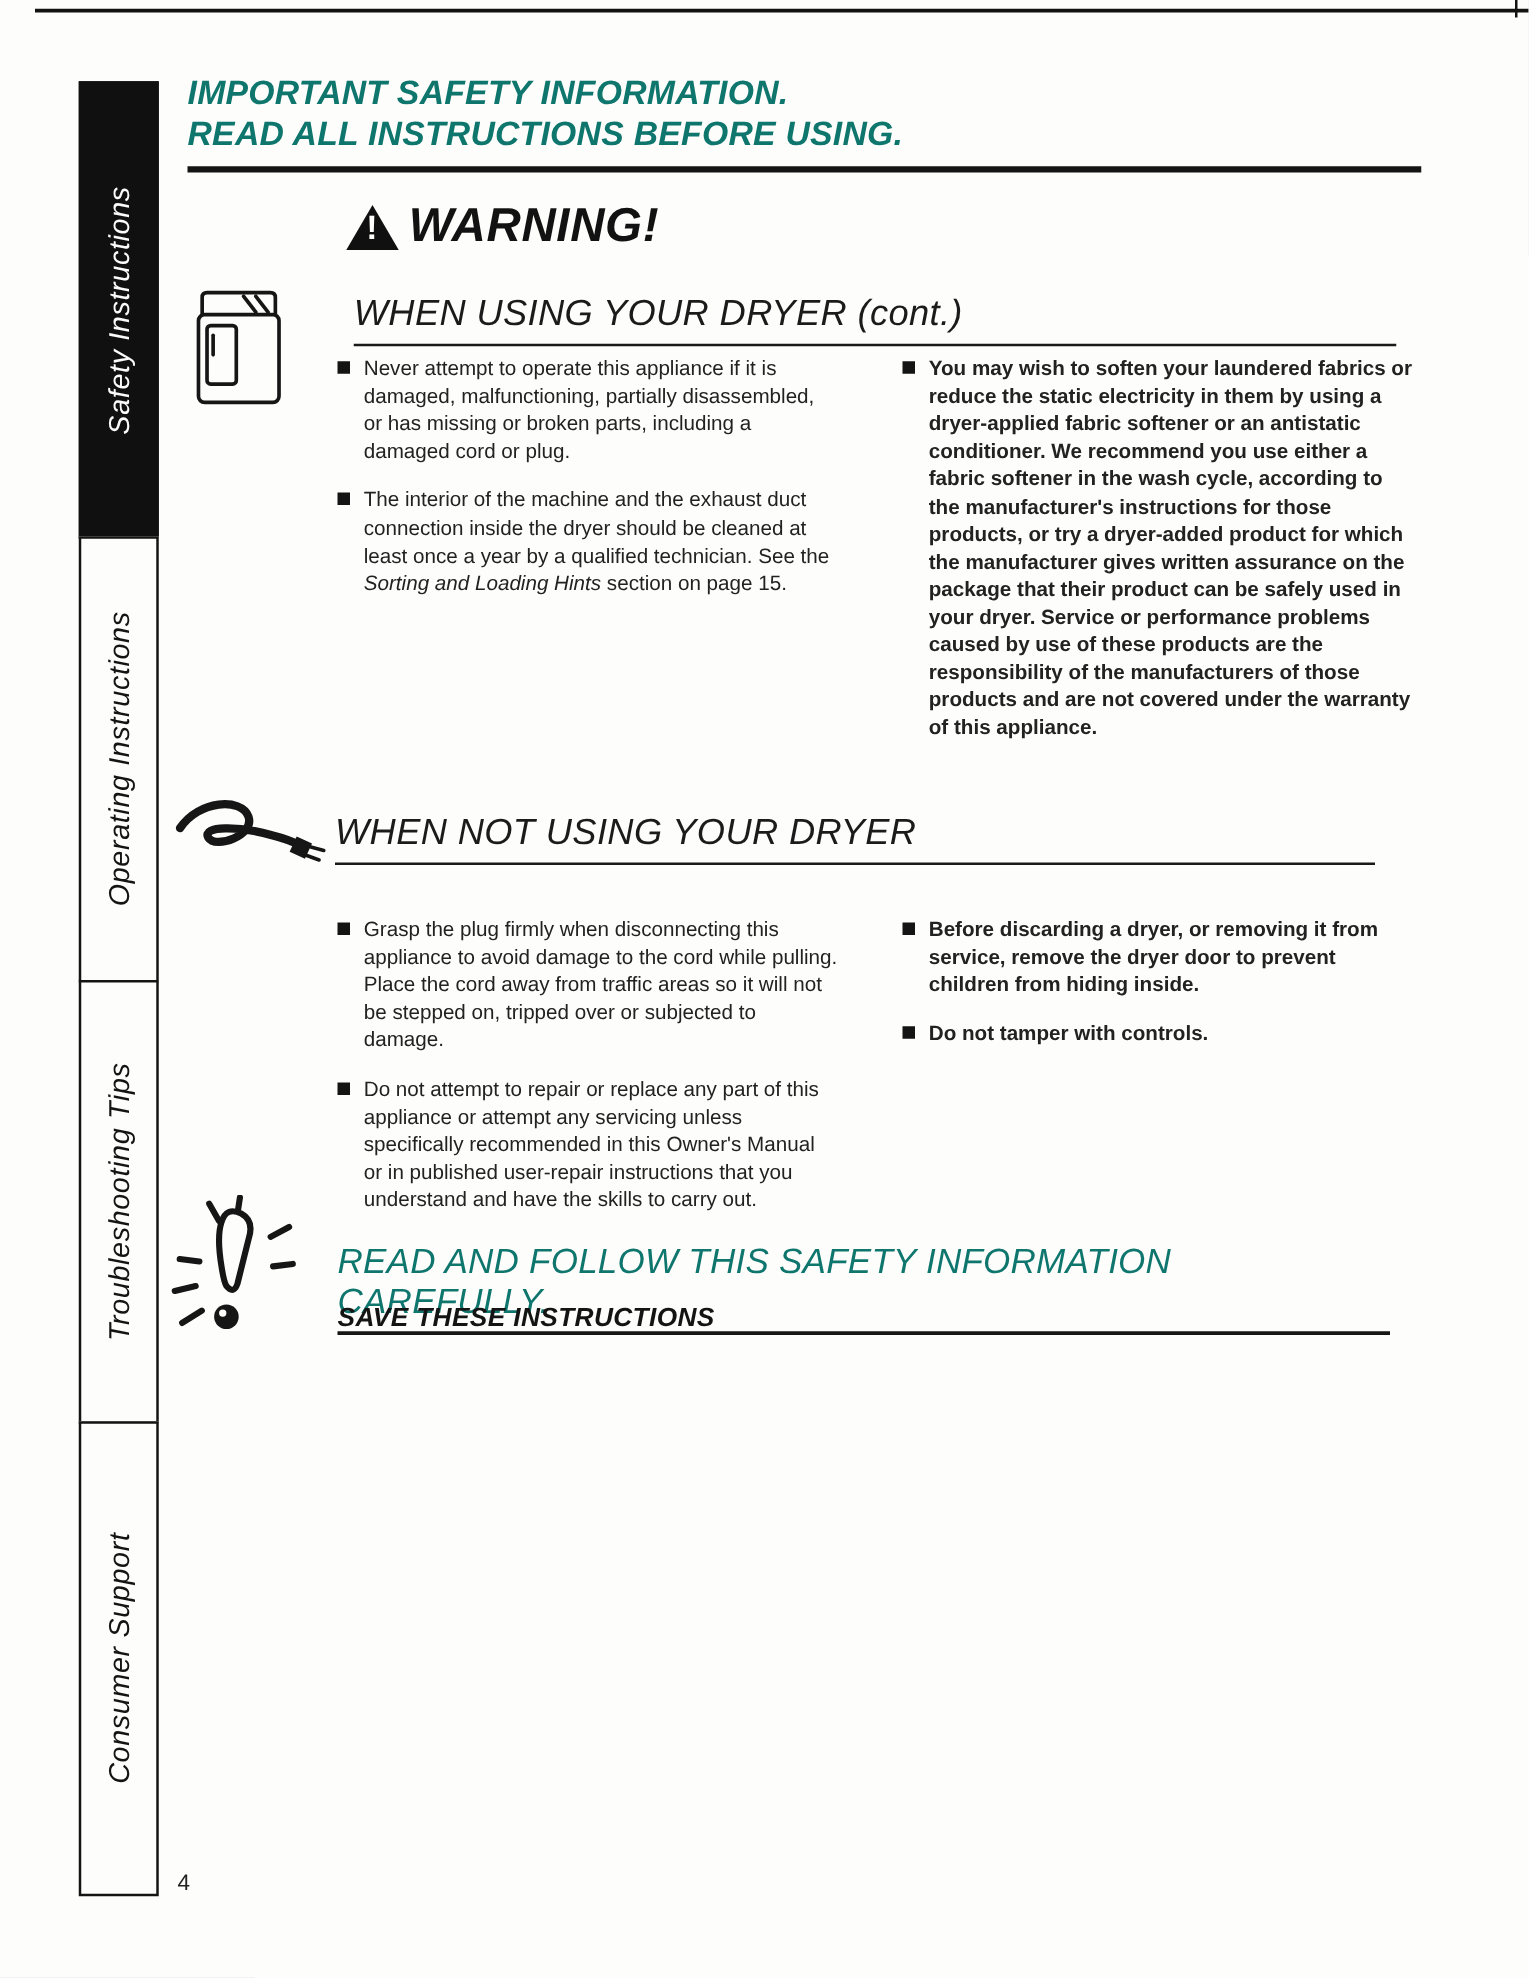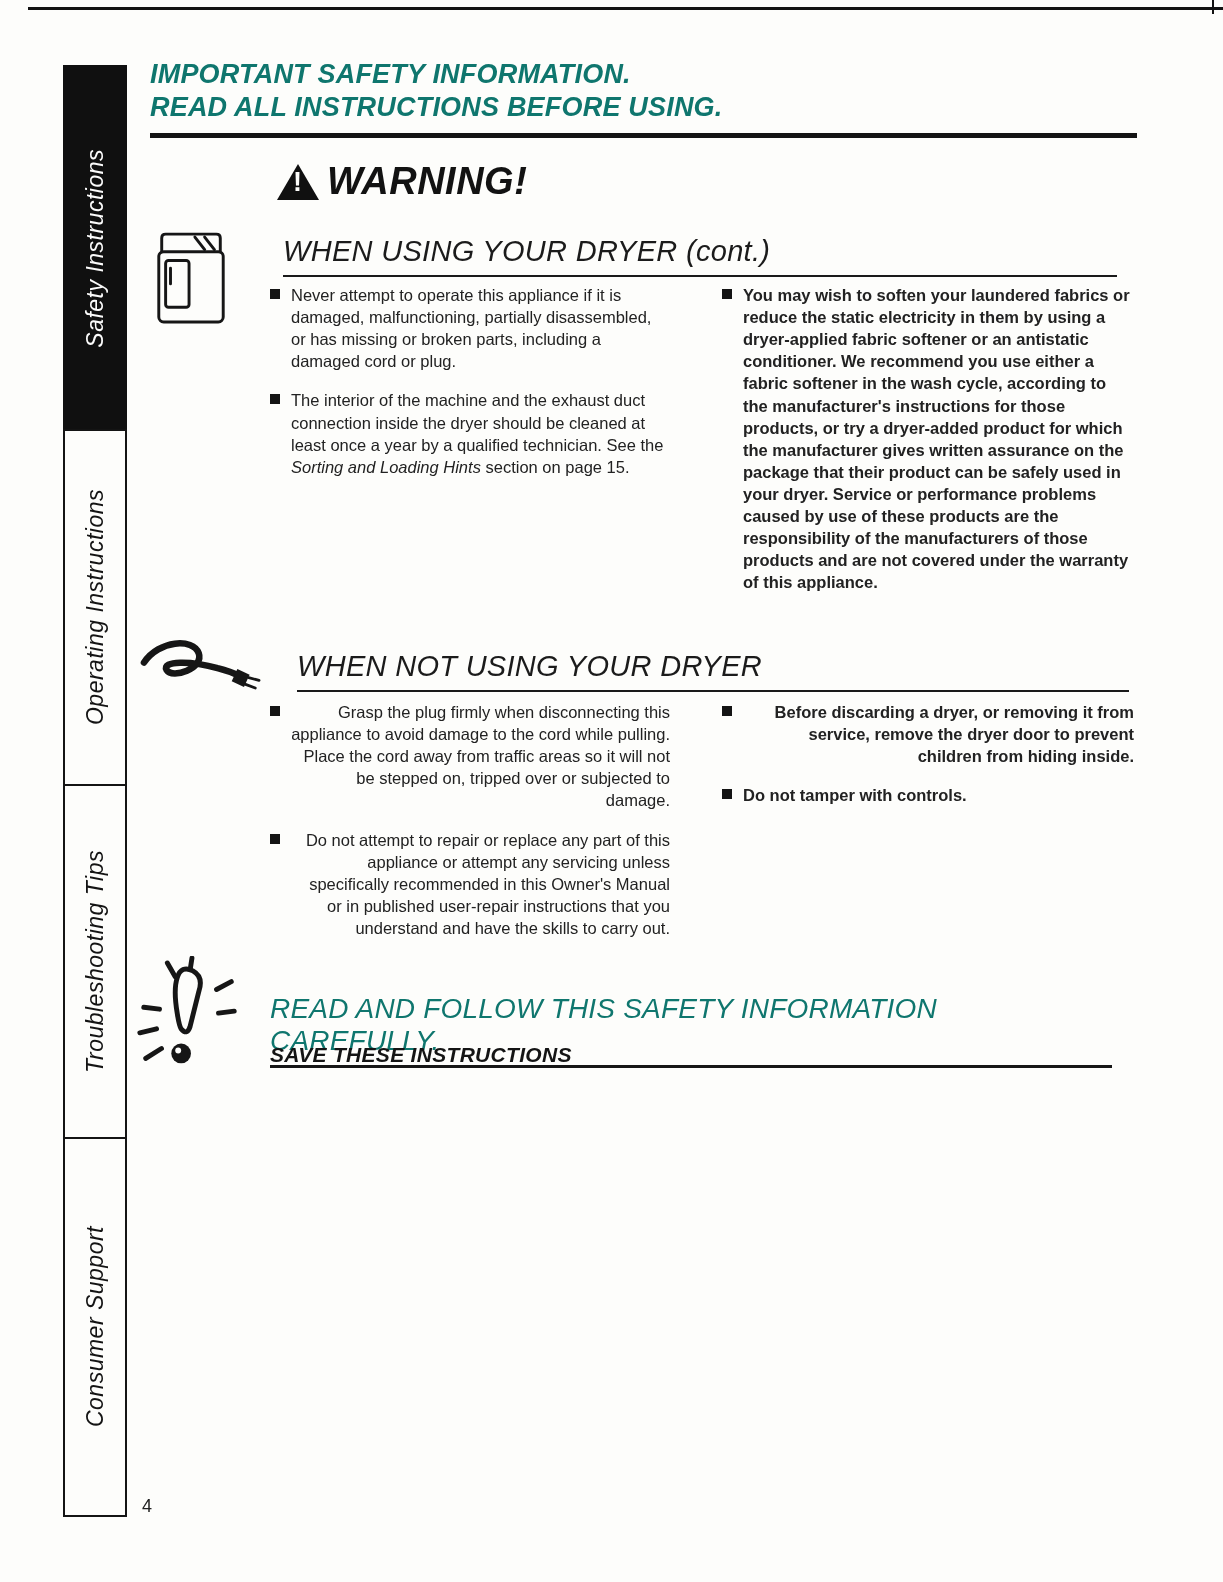--- a/index.html
+++ b/index.html
@@ -51,31 +51,31 @@
   .warn-tri::after {
     content:"!"; position:absolute; left:-5px; top:5px; color:#fdfdfb;
     font-size:27px; font-weight:700; font-style:normal; line-height:1;
   }
   .warning-title { font-size:38px; font-weight:700; font-style:italic; color:#121212; letter-spacing:0.5px; }
 
   
   .section-title-wrap { position:absolute; border-bottom:2px solid #1a1a1a; padding-bottom:7px; }
   .section-title { font-size:29px; font-style:italic; font-weight:400; color:#1b1b1b; letter-spacing:0.3px;margin-top:12px; }
   .title-using { left:283px; top:235px; width:834px; }
-  .title-notusing { left:297px; top:650px; width:832px; }
+  .title-notusing { left:268px; top:650px; width:832px; }
 
   
   .dryer-art { position:absolute; left:150px; top:228px; }
   .cord-art { position:absolute; left:136px; top:638px; }
   .burst-art { position:absolute; left:130px; top:956px; }
 
   
   .cols { position:absolute; display:flex; gap:52px; }
   .cols-using { left:270px; top:284px; }
-  .cols-notusing { left:270px; top:701px;text-align:right; }
+  .cols-notusing { left:270px; top:733px; }
   .col-l { width:400px; }
   .col-r { width:412px;font-weight:bold; }
   .bullet { display:flex; margin-bottom:17px; }
   .bmark { flex:0 0 auto; width:10px; height:10px; background:#141414; margin:5px 11px 0 0; }
   .btext { font-size:16.5px; line-height:1.34; color:#222; }
   .btext i { font-style:italic; }
 
   
   .read-follow-wrap {
     position:absolute; left:270px; top:993px; width:842px;

